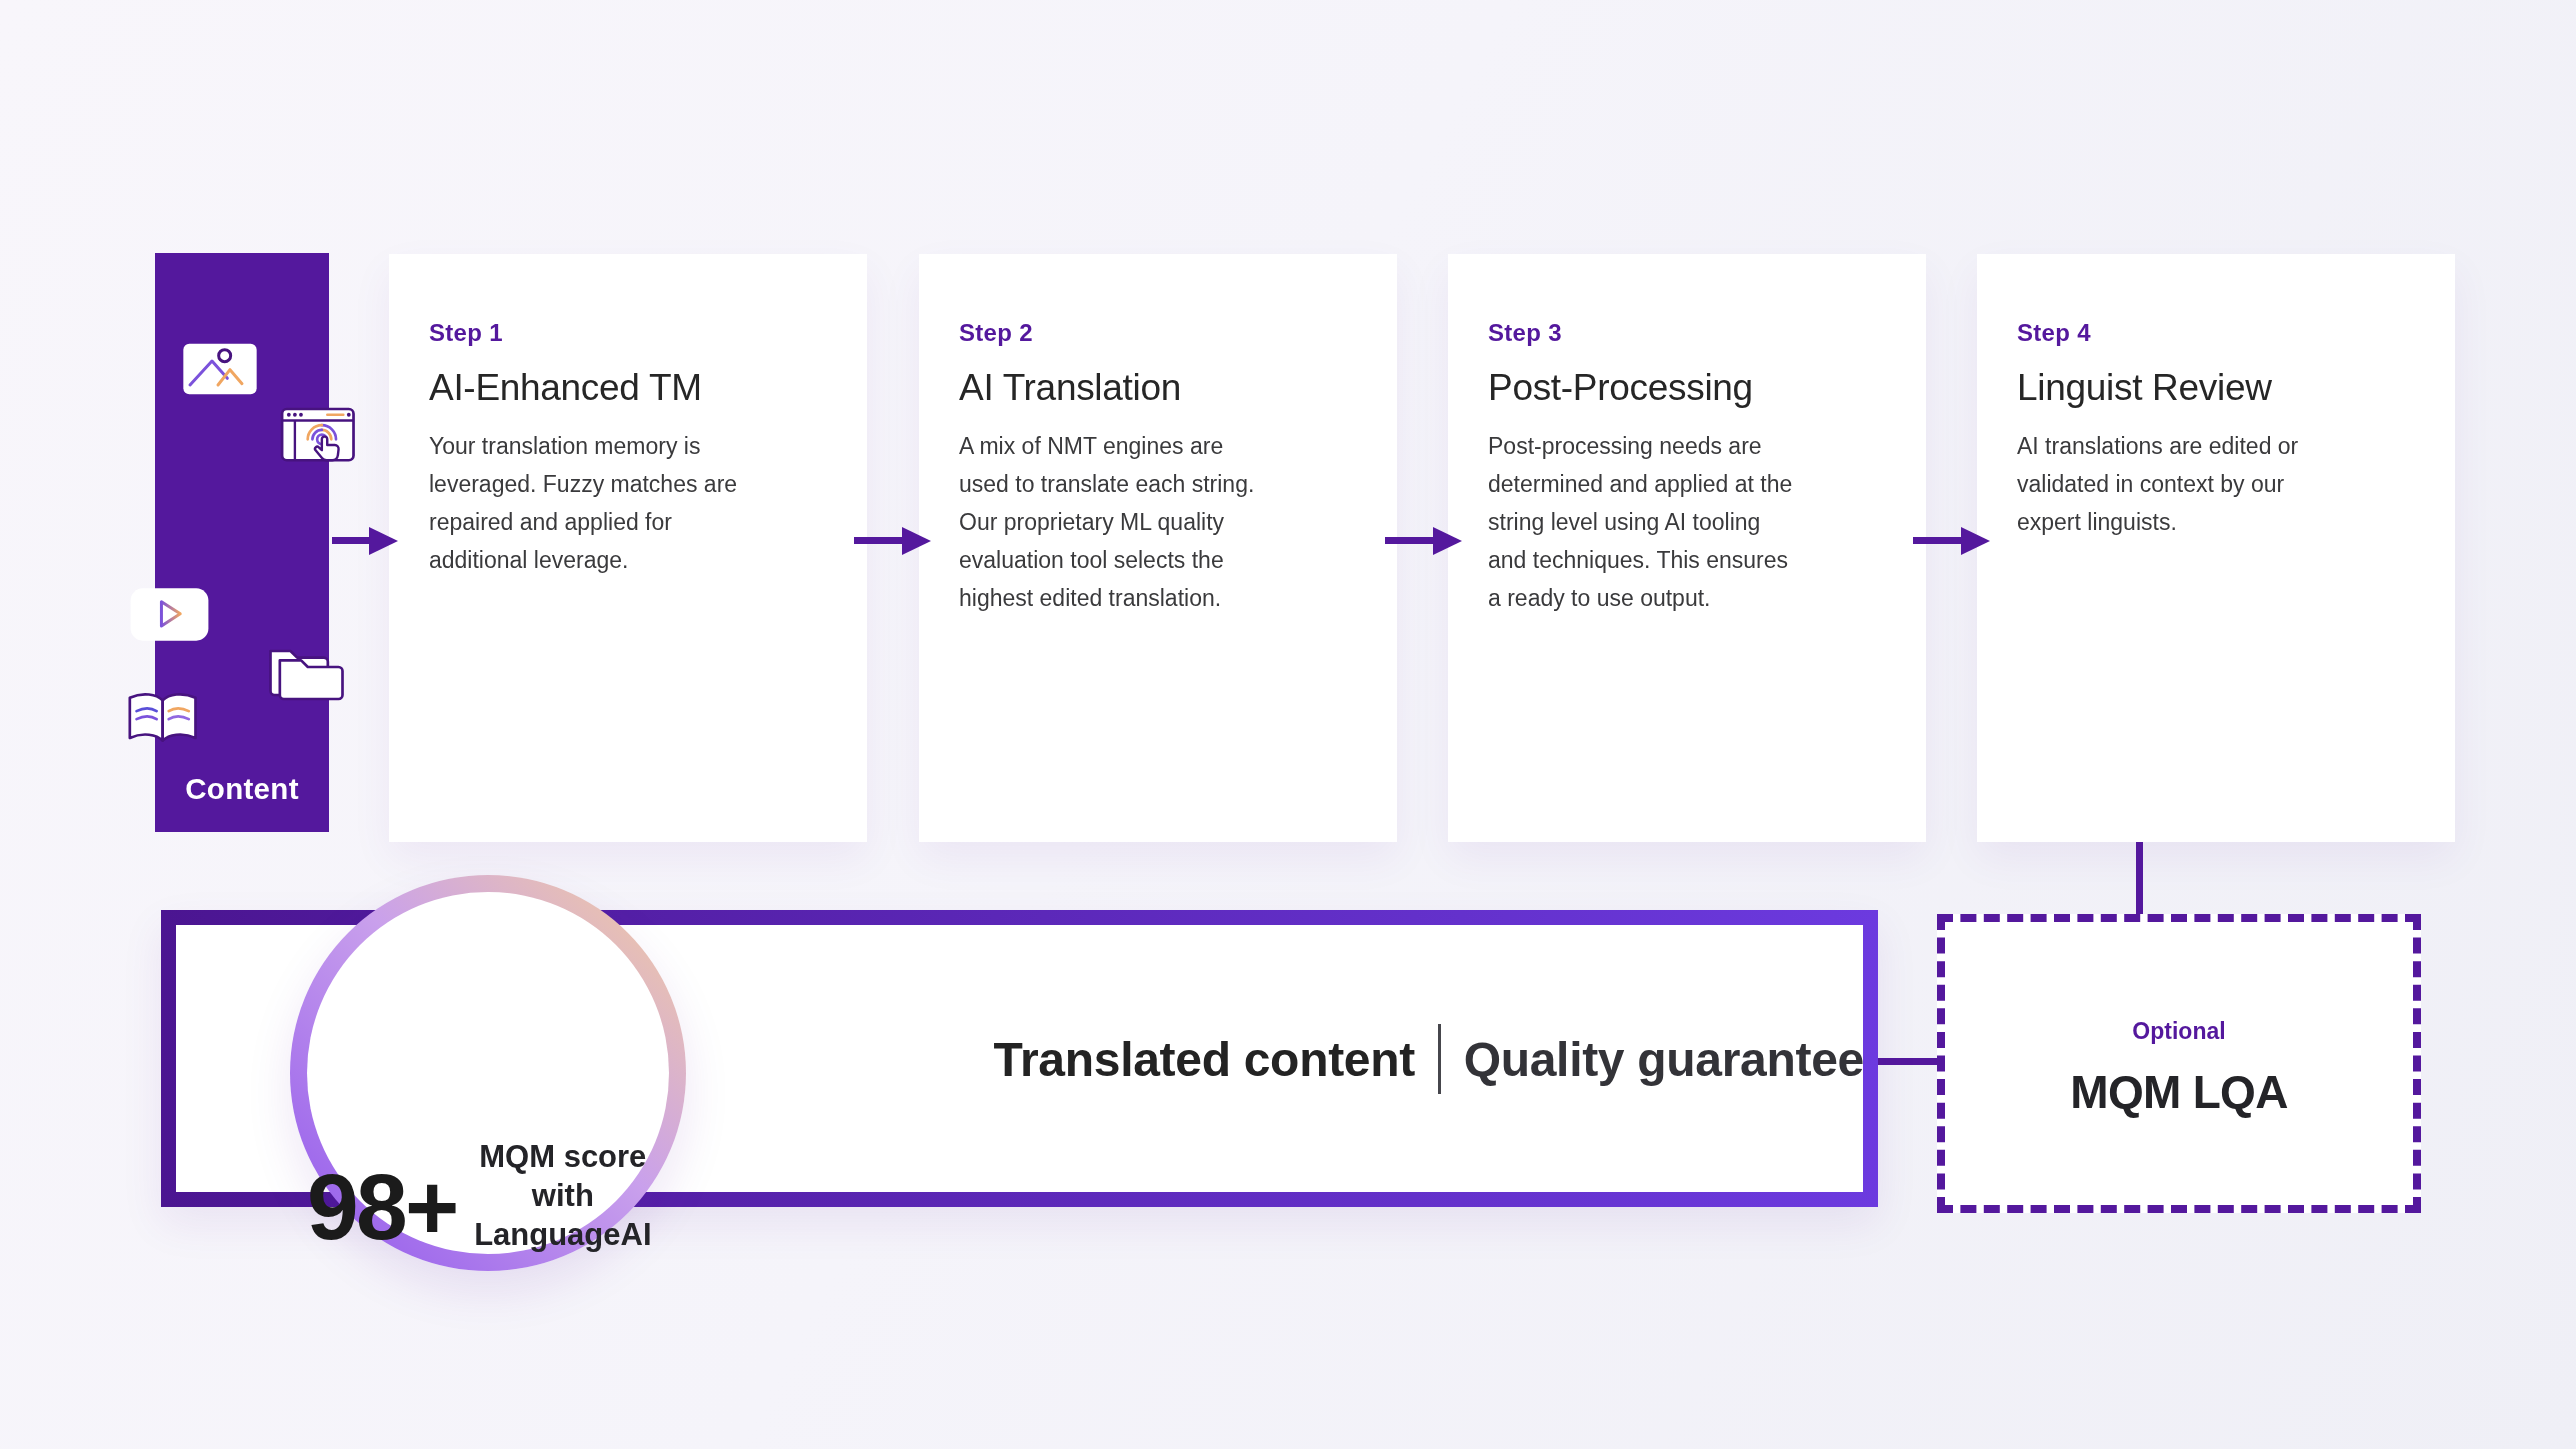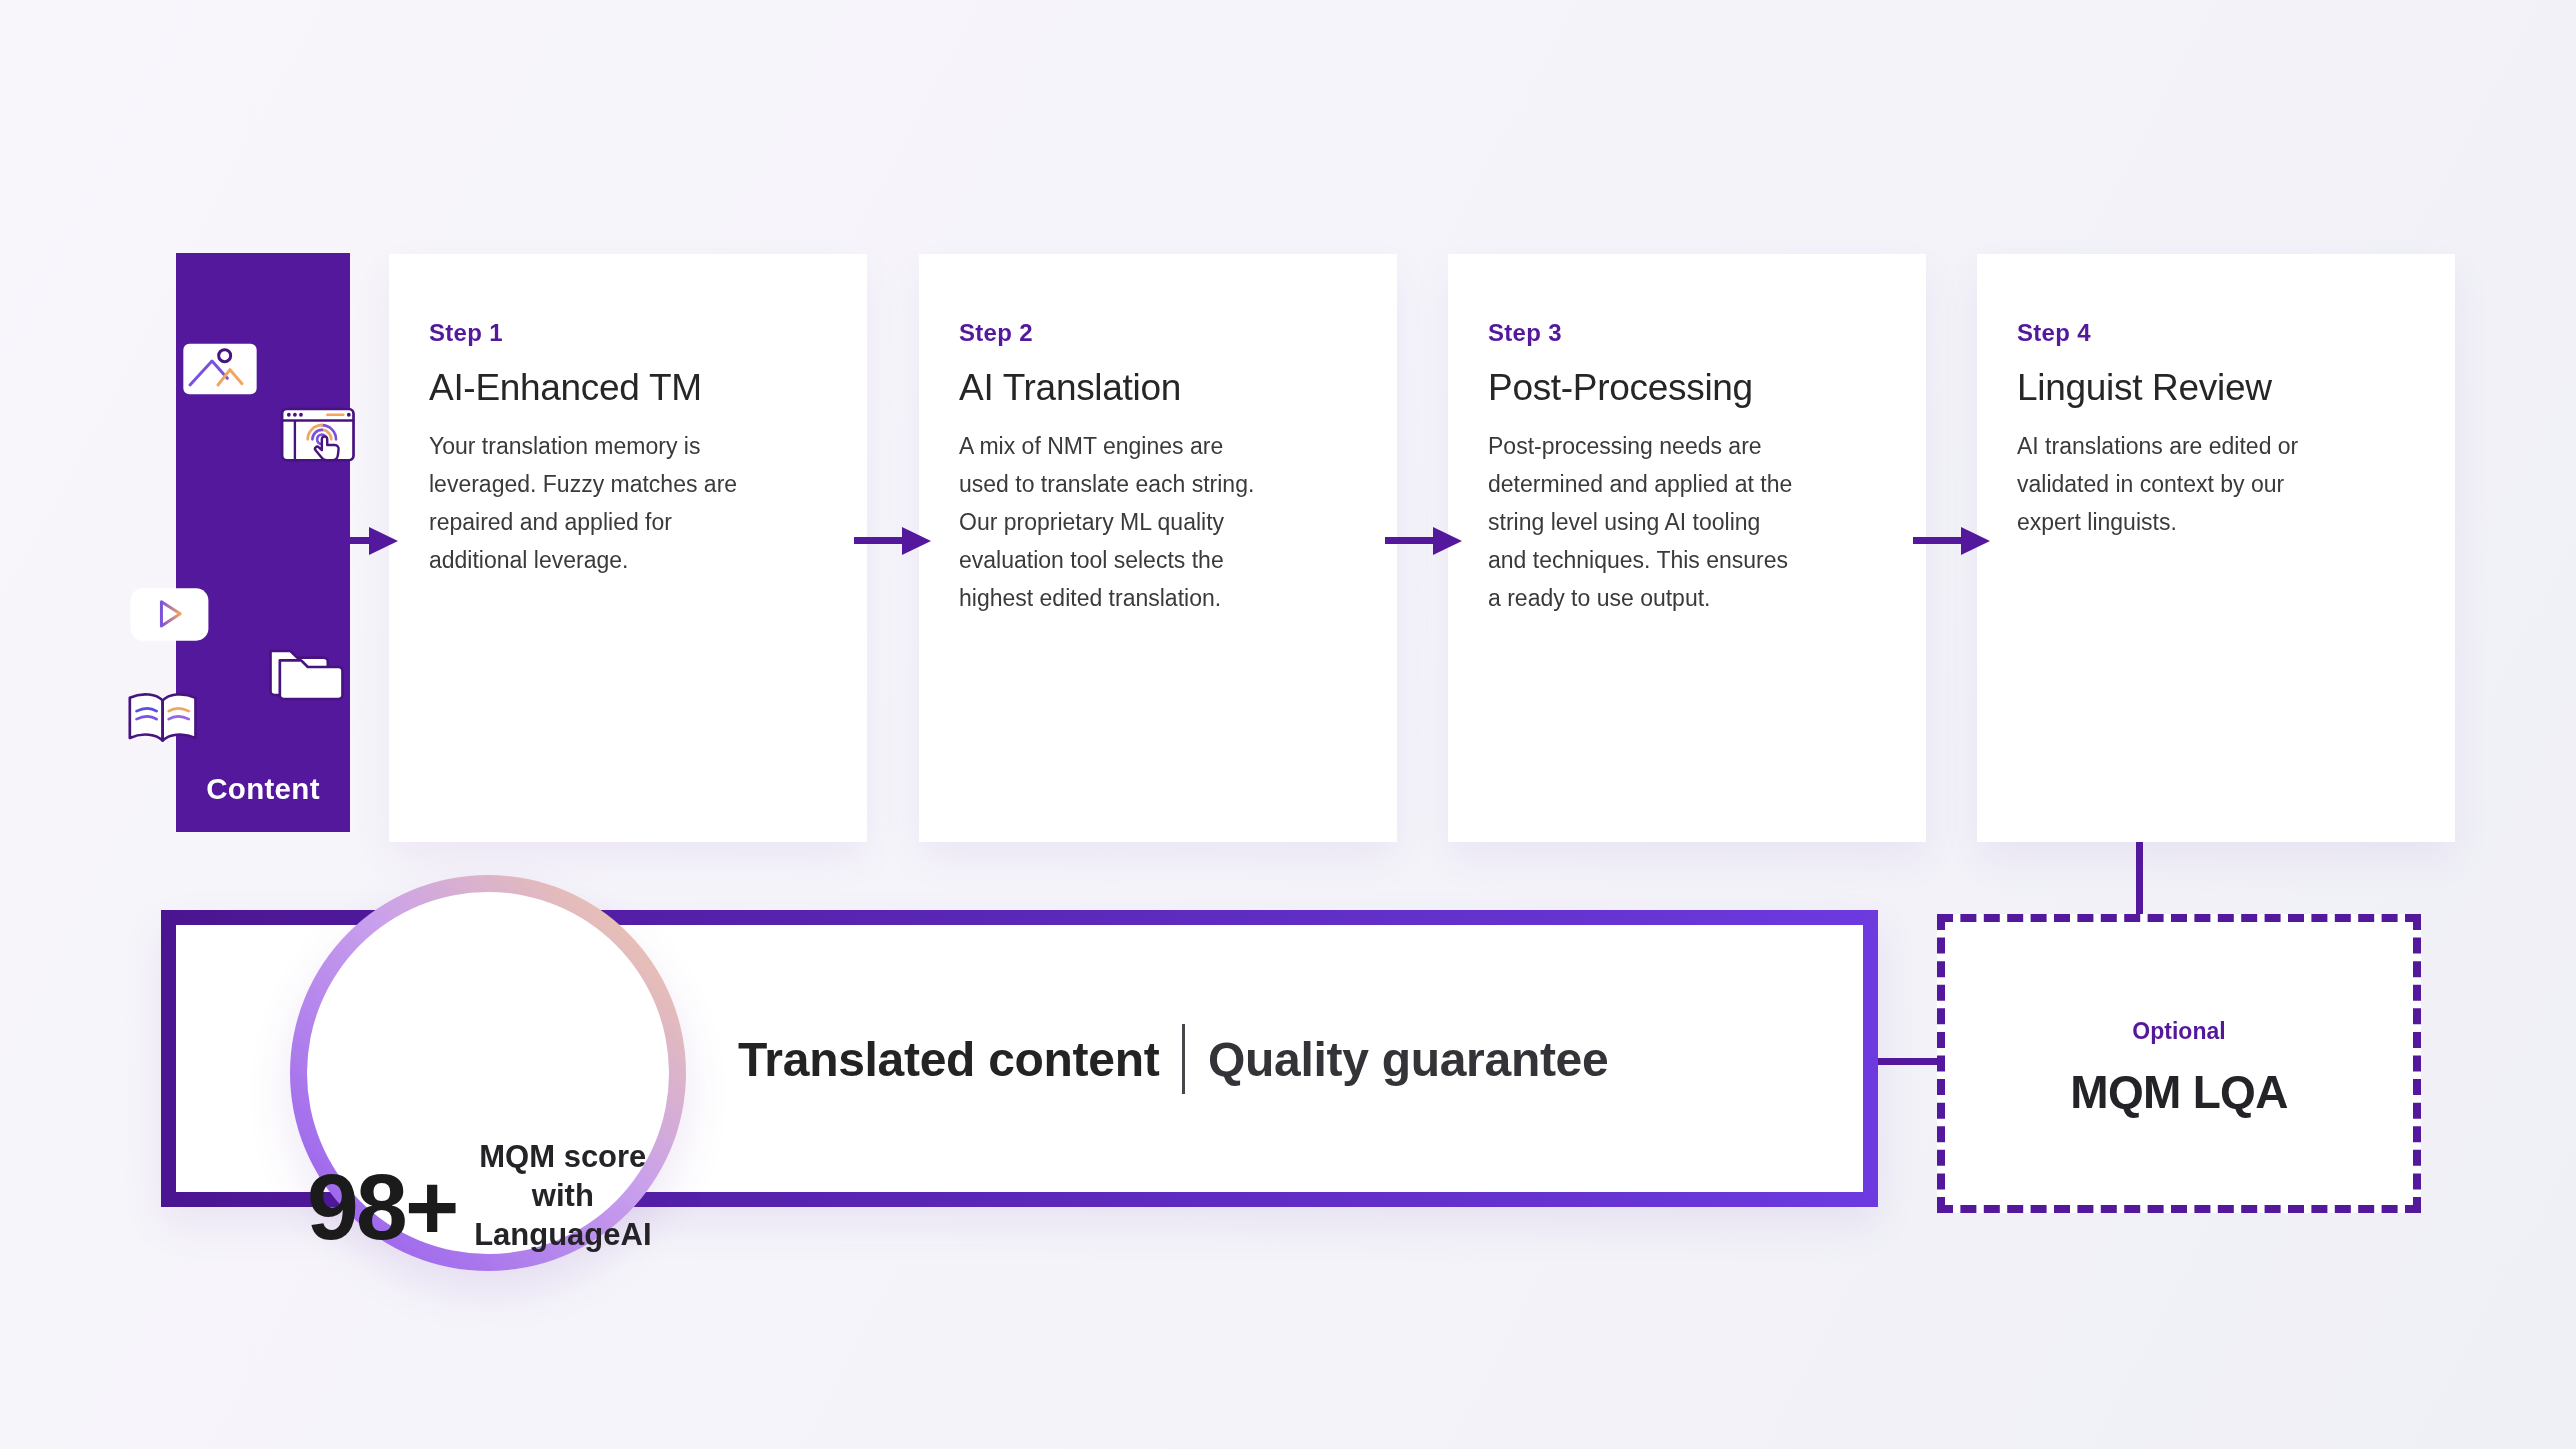--- a/index.html
+++ b/index.html
@@ -3,21 +3,21 @@
 <meta charset="utf-8">
 <style>
   html,body{margin:0;padding:0;background:#efeff6;}
   .canvas{
     position:relative;width:2576px;height:1449px;overflow:hidden;
     background:linear-gradient(118deg,#f8f6fb 0%,#f5f4fa 45%,#efeff6 100%);
     font-family:"Liberation Sans",sans-serif;
     -webkit-font-smoothing:antialiased;
   }
   
-  .sidebar{position:absolute;left:176px;top:253px;width:174px;height:579px;background:var(--purple);}
+  .sidebar{position:absolute;left:155px;top:253px;width:174px;height:579px;background:var(--purple);}
   .sidebar-label{position:absolute;left:0;right:0;top:519px;text-align:center;
     color:#fff;font-size:29.5px;font-weight:700;letter-spacing:0.3px;}
   .side-icon{position:absolute;}
   
   .card{position:absolute;top:254px;width:478px;height:588px;background:#fff;
     box-shadow:0 17.4px 40px rgba(84,24,157,.06);padding:65px 40px 0 40px;box-sizing:border-box;}
   .card.c1{left:389px}.card.c2{left:919px}.card.c3{left:1448px}.card.c4{left:1977px}
   .step-label{font-size:24px;font-weight:700;color:var(--purple);letter-spacing:0.3px;}
   .step-title{font-size:37px;font-weight:400;color:var(--heading);margin-top:20px;letter-spacing:-0.3px;}
   .step-body{font-size:23px;line-height:38px;color:var(--bodytext);margin-top:18px;width:309px;}
@@ -32,21 +32,21 @@
   .varrow-head{position:absolute;left:2128px;top:914px;width:0;height:0;
     border-left:12px solid transparent;border-right:12px solid transparent;border-top:28px solid var(--purple);}
   .larrow-head{position:absolute;left:1821px;top:1047px;width:0;height:0;
     border-top:14.8px solid transparent;border-bottom:14.8px solid transparent;border-right:29px solid var(--purple);}
   .larrow-line{position:absolute;left:1849px;top:1058px;width:91px;height:7.4px;background:var(--purple);}
   
   .banner{position:absolute;left:161px;top:910px;width:1717px;height:297px;
     background:linear-gradient(90deg,var(--rectA),var(--rectB));box-shadow:0 17.4px 40px rgba(84,24,157,.08);}
   .banner-inner{position:absolute;inset:14.8px;background:#fff;}
   .banner-row{position:absolute;left:738px;top:925px;width:1126px;height:268px;
-    display:flex;align-items:center;justify-content:flex-start;gap:23px;}
+    display:flex;align-items:center;justify-content:flex-end;gap:23px;}
   .banner-primary{font-size:48px;font-weight:700;color:#232323;letter-spacing:-0.3px;white-space:nowrap;}
   .banner-divider{width:2.7px;height:70px;background:var(--divider);}
   .banner-secondary{font-size:48px;font-weight:700;color:#333338;letter-spacing:-0.3px;white-space:nowrap;}
   
   .score-circle{position:absolute;left:290px;top:875px;width:396px;height:396px;border-radius:50%;
     background:linear-gradient(45deg,var(--ringA) 0%,var(--ringB) 55%,var(--ringC) 100%);
     box-shadow:0 20px 47px rgba(84,24,157,.10);}
   .score-circle .inner{position:absolute;inset:17px;border-radius:50%;background:#fff;
     display:flex;flex-direction:row;align-items:flex-end;text-align:center;padding-top:62px;box-sizing:border-box;}
   .score-number{font-size:93px;font-weight:800;color:#1b1b1b;letter-spacing:-2.7px;line-height:1;}

